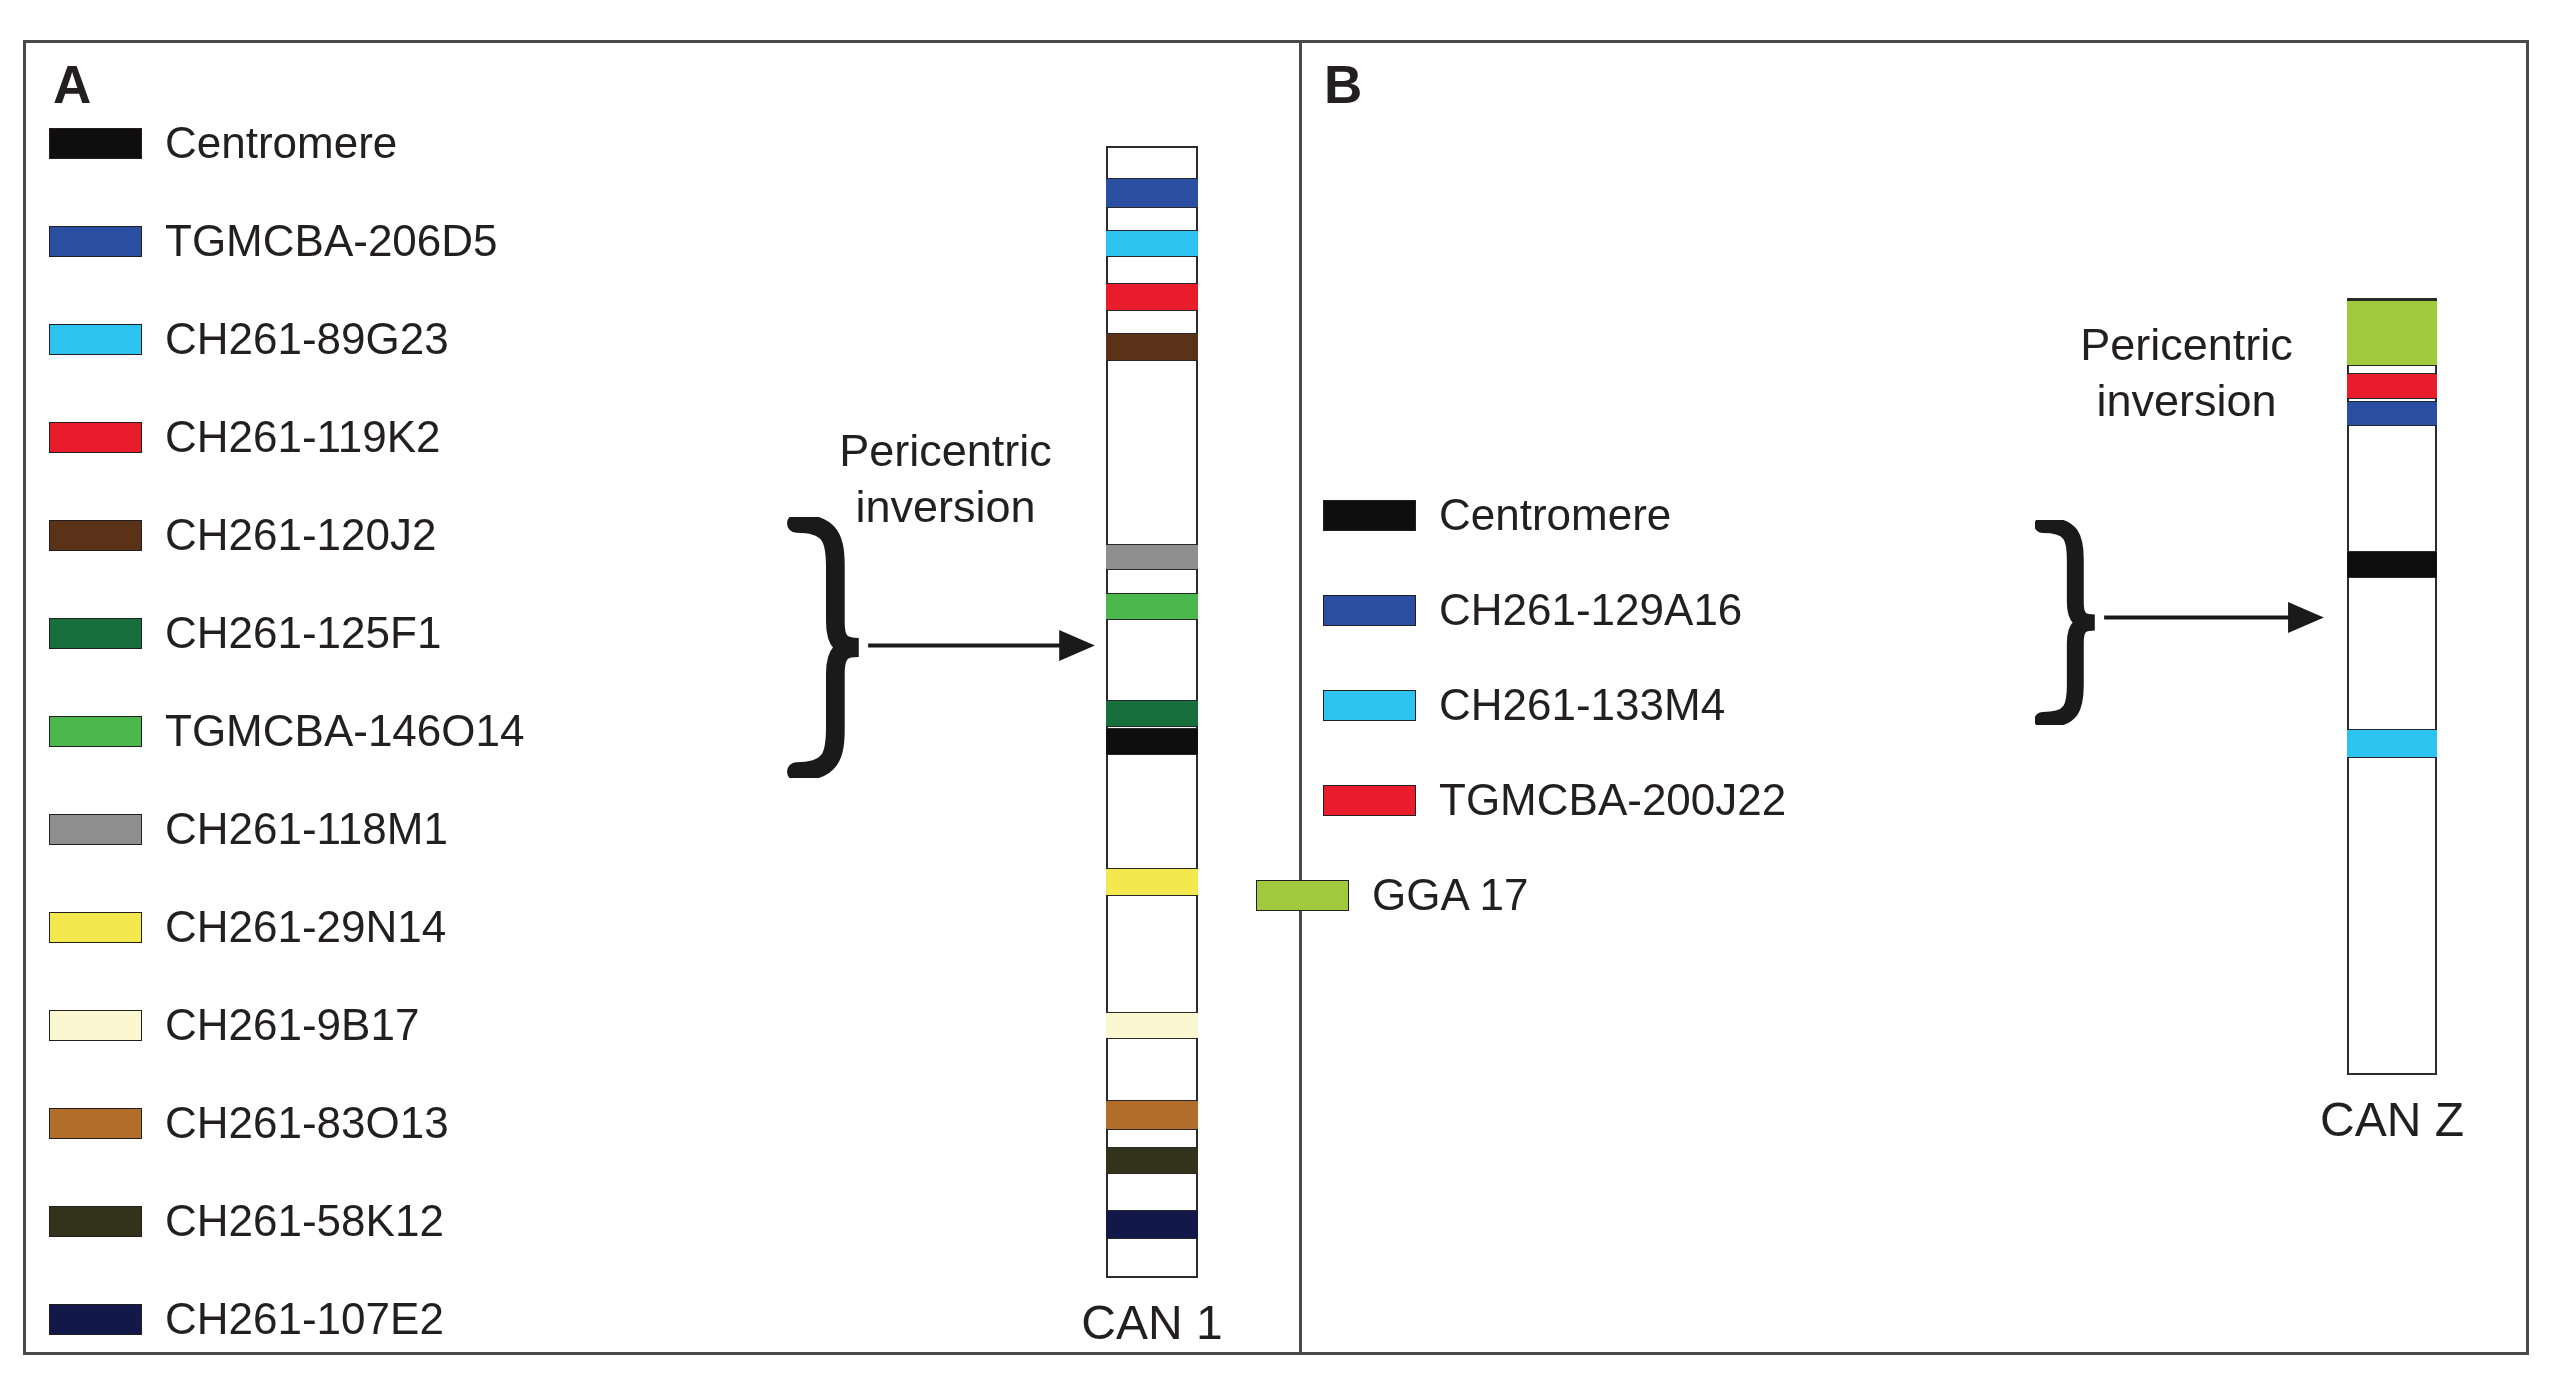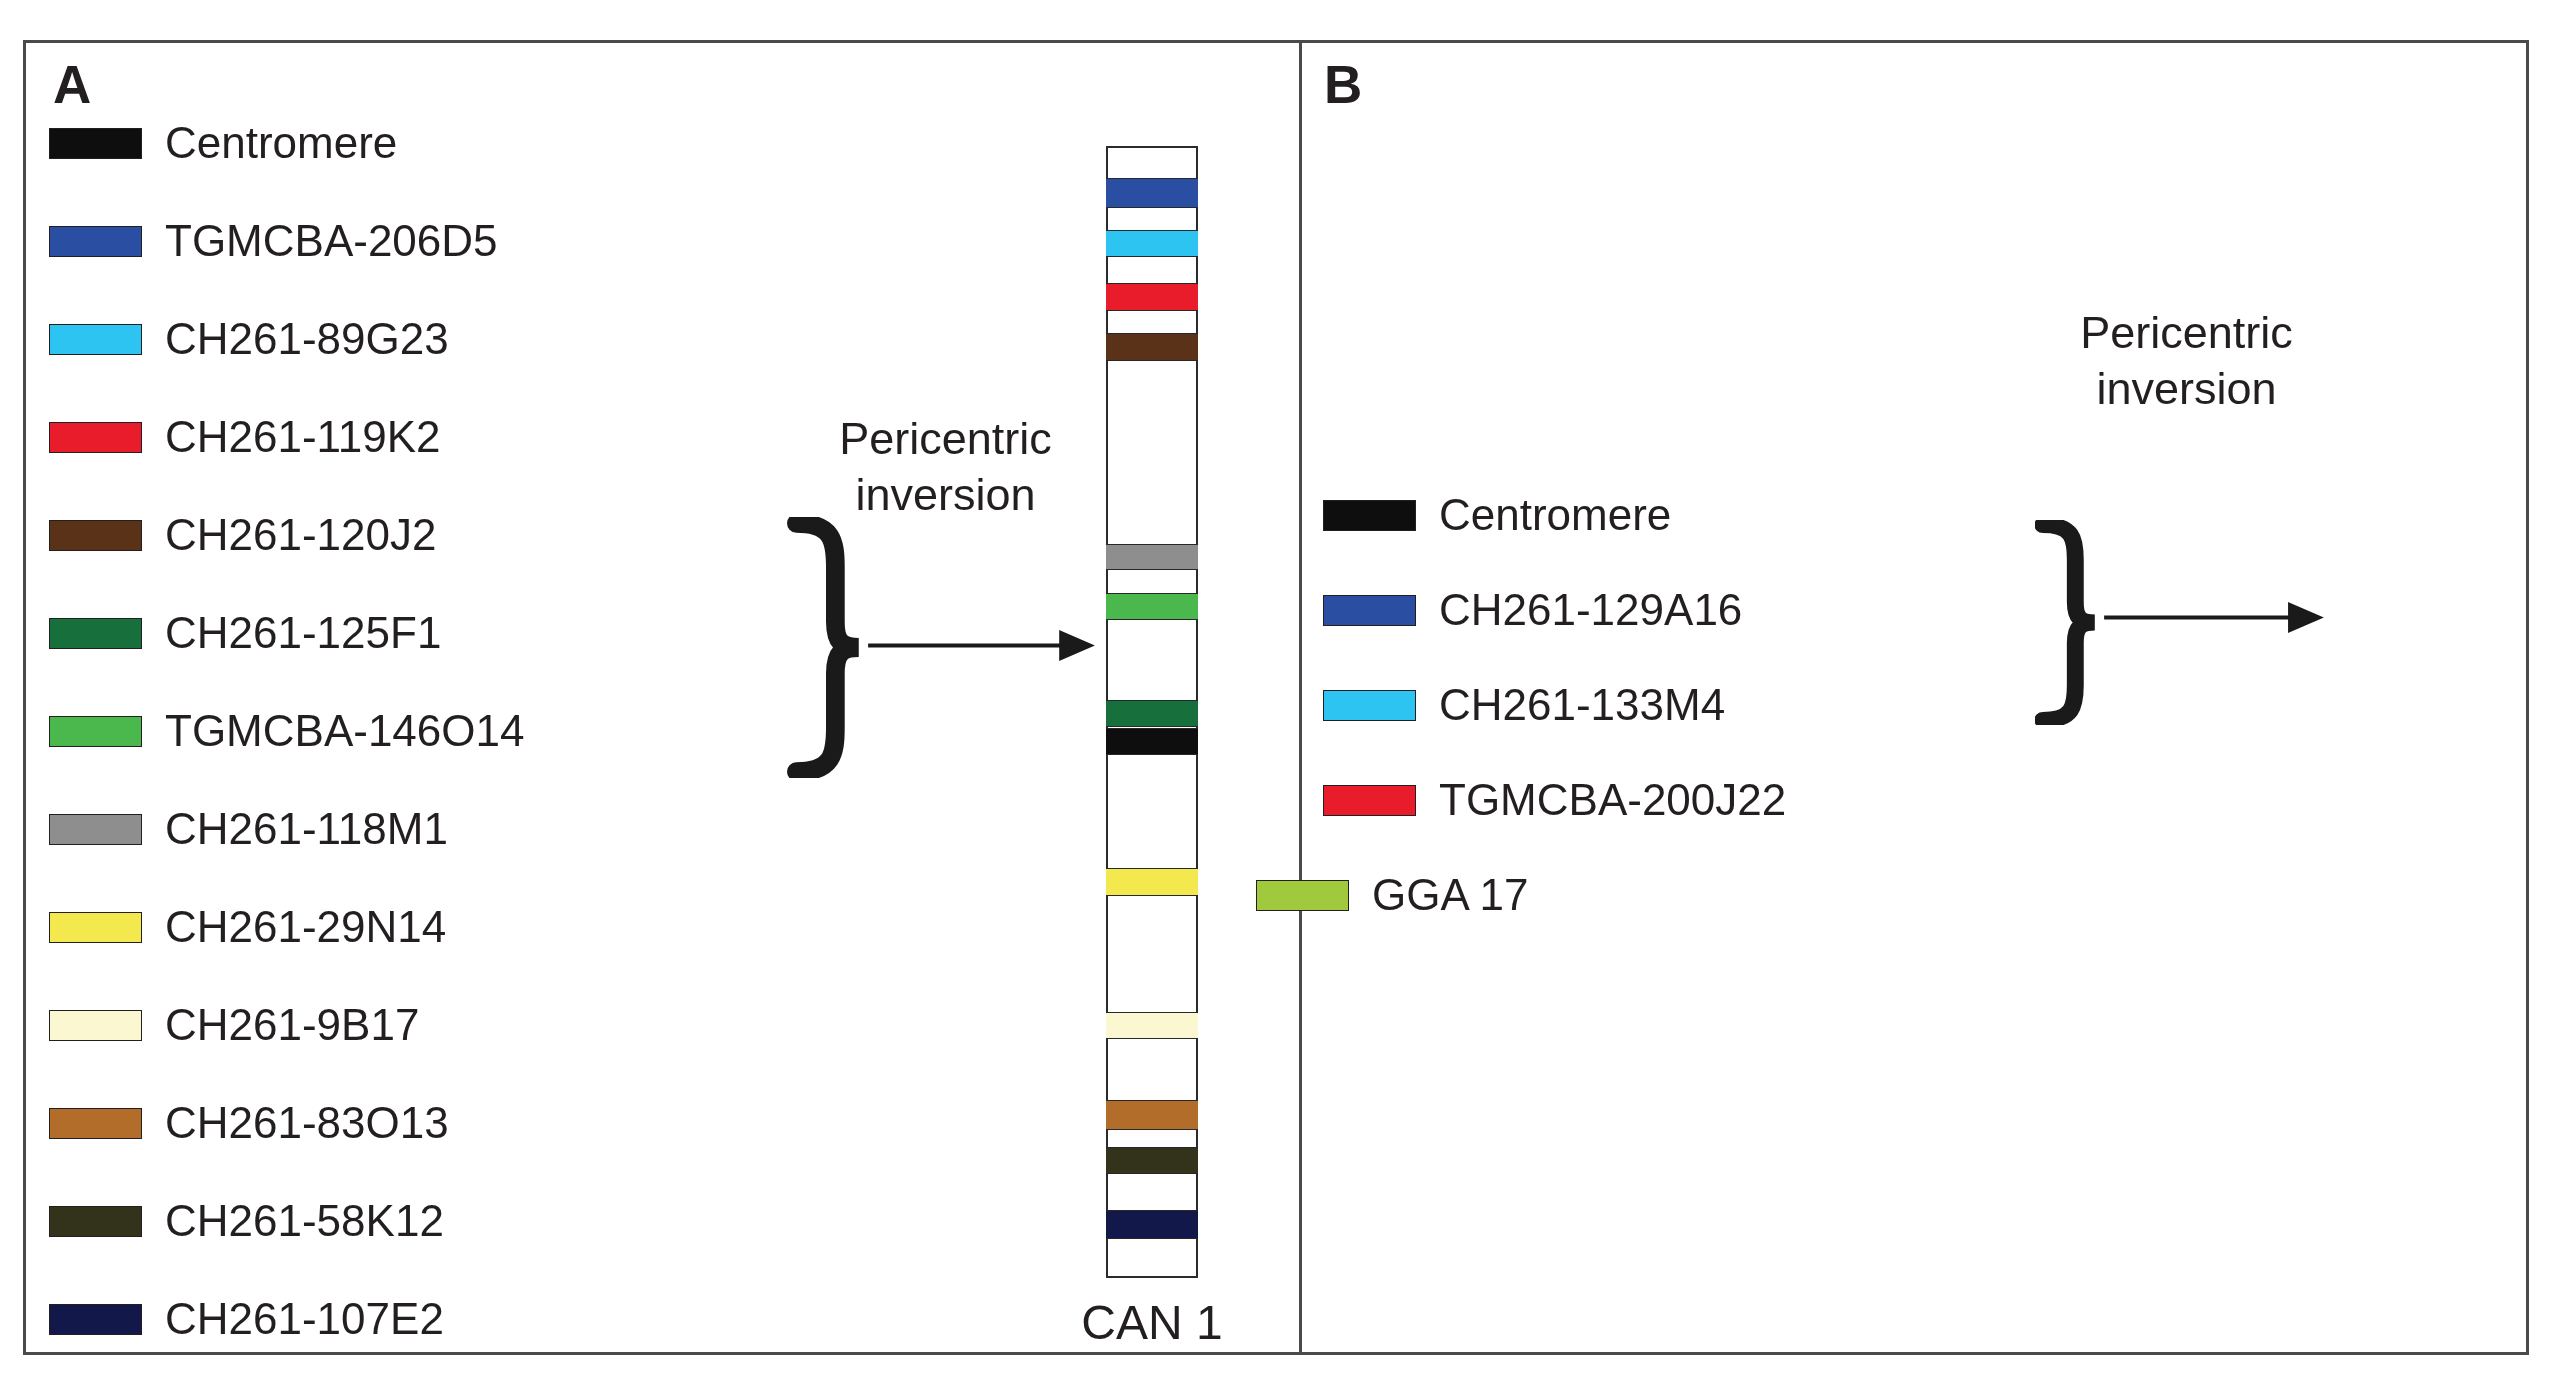--- a/index.html
+++ b/index.html
@@ -9,21 +9,21 @@
               border:3.1px solid #4a4a4a;background:#fff;box-sizing:border-box;}
   .divider{position:absolute;left:1299px;top:40px;width:3.1px;height:1315px;background:#4a4a4a;}
   .panel-letter{position:absolute;font-size:53px;font-weight:bold;color:#231f20;}
   .legend-row{position:absolute;display:flex;align-items:center;height:34px;}
   .swatch{display:inline-block;width:93px;height:31px;border:1.6px solid #231f20;box-sizing:border-box;flex:0 0 auto;}
   .legend-label{margin-left:23px;font-size:44px;white-space:nowrap;}
   .chromosome{position:absolute;background:#ffffff;border:2.3px solid #2b2b2b;box-sizing:border-box;}
   .band{position:absolute;left:-2.3px;right:-2.3px;border-top:1.6px solid #26282a;border-bottom:1.6px solid #26282a;box-sizing:border-box;}
   .chrom-label{position:absolute;top:100%;margin-top:18.7px;left:50%;transform:translateX(-50%);
                font-size:48px;white-space:nowrap;}
-  .annotation{position:absolute;width:327px;text-align:center;font-size:45px;line-height:56px;}
+  .annotation{position:absolute;width:327px;text-align:center;font-size:45px;line-height:56px;margin-top:12px;}
   .brace{position:absolute;}
   .arrow{position:absolute;}
 </style>
 </head>
 <body>
 
 <div class="canvas">
   <div class="figure-box"></div>
   <div class="divider"></div>
 
@@ -141,20 +141,28 @@
         <span class="legend-label">GGA 17</span>
       </div>
     </div>
 
   <div class="annotation" style="left:2023px;top:305px;">
     <div>Pericentric</div>
     <div>inversion</div>
   </div>
 
 
+  <div class="chromosome" style="left: 2347px; top: 298px; width: 90px; height: 777px;">
+      <div class="band" style="top: 0px; height: 66px; background: rgb(160, 201, 61);"></div>
+      <div class="band" style="top: 73px; height: 26px; background: rgb(233, 28, 44);"></div>
+      <div class="band" style="top: 101px; height: 25px; background: rgb(42, 79, 162);"></div>
+      <div class="band" style="top: 251px; height: 27px; background: rgb(14, 14, 14);"></div>
+      <div class="band" style="top: 429px; height: 29px; background: rgb(46, 196, 241);"></div>
+      <div class="chrom-label">CAN Z</div>
+    </div>
 
   <svg class="brace" style="left:2035px;top:520px;" width="65" height="205" viewBox="0 0 100 330" preserveAspectRatio="none">
     <path d="M 12 8 C 58 8, 62 30, 62 64 L 62 132 C 62 158, 70 165, 92 165
              C 70 165, 62 172, 62 198 L 62 266 C 62 300, 58 322, 12 322" fill="none" stroke="#1a1a1a" stroke-width="26" stroke-linecap="round"></path>
   </svg>
 
   <svg class="arrow" style="left:2101px;top:594px;" width="226" height="47" viewBox="0 0 290 60">
     <line x1="4" y1="30" x2="242" y2="30" stroke="#1a1a1a" stroke-width="5"></line>
     <polygon points="240,10 286,30 240,50" fill="#1a1a1a"></polygon>
   </svg>

